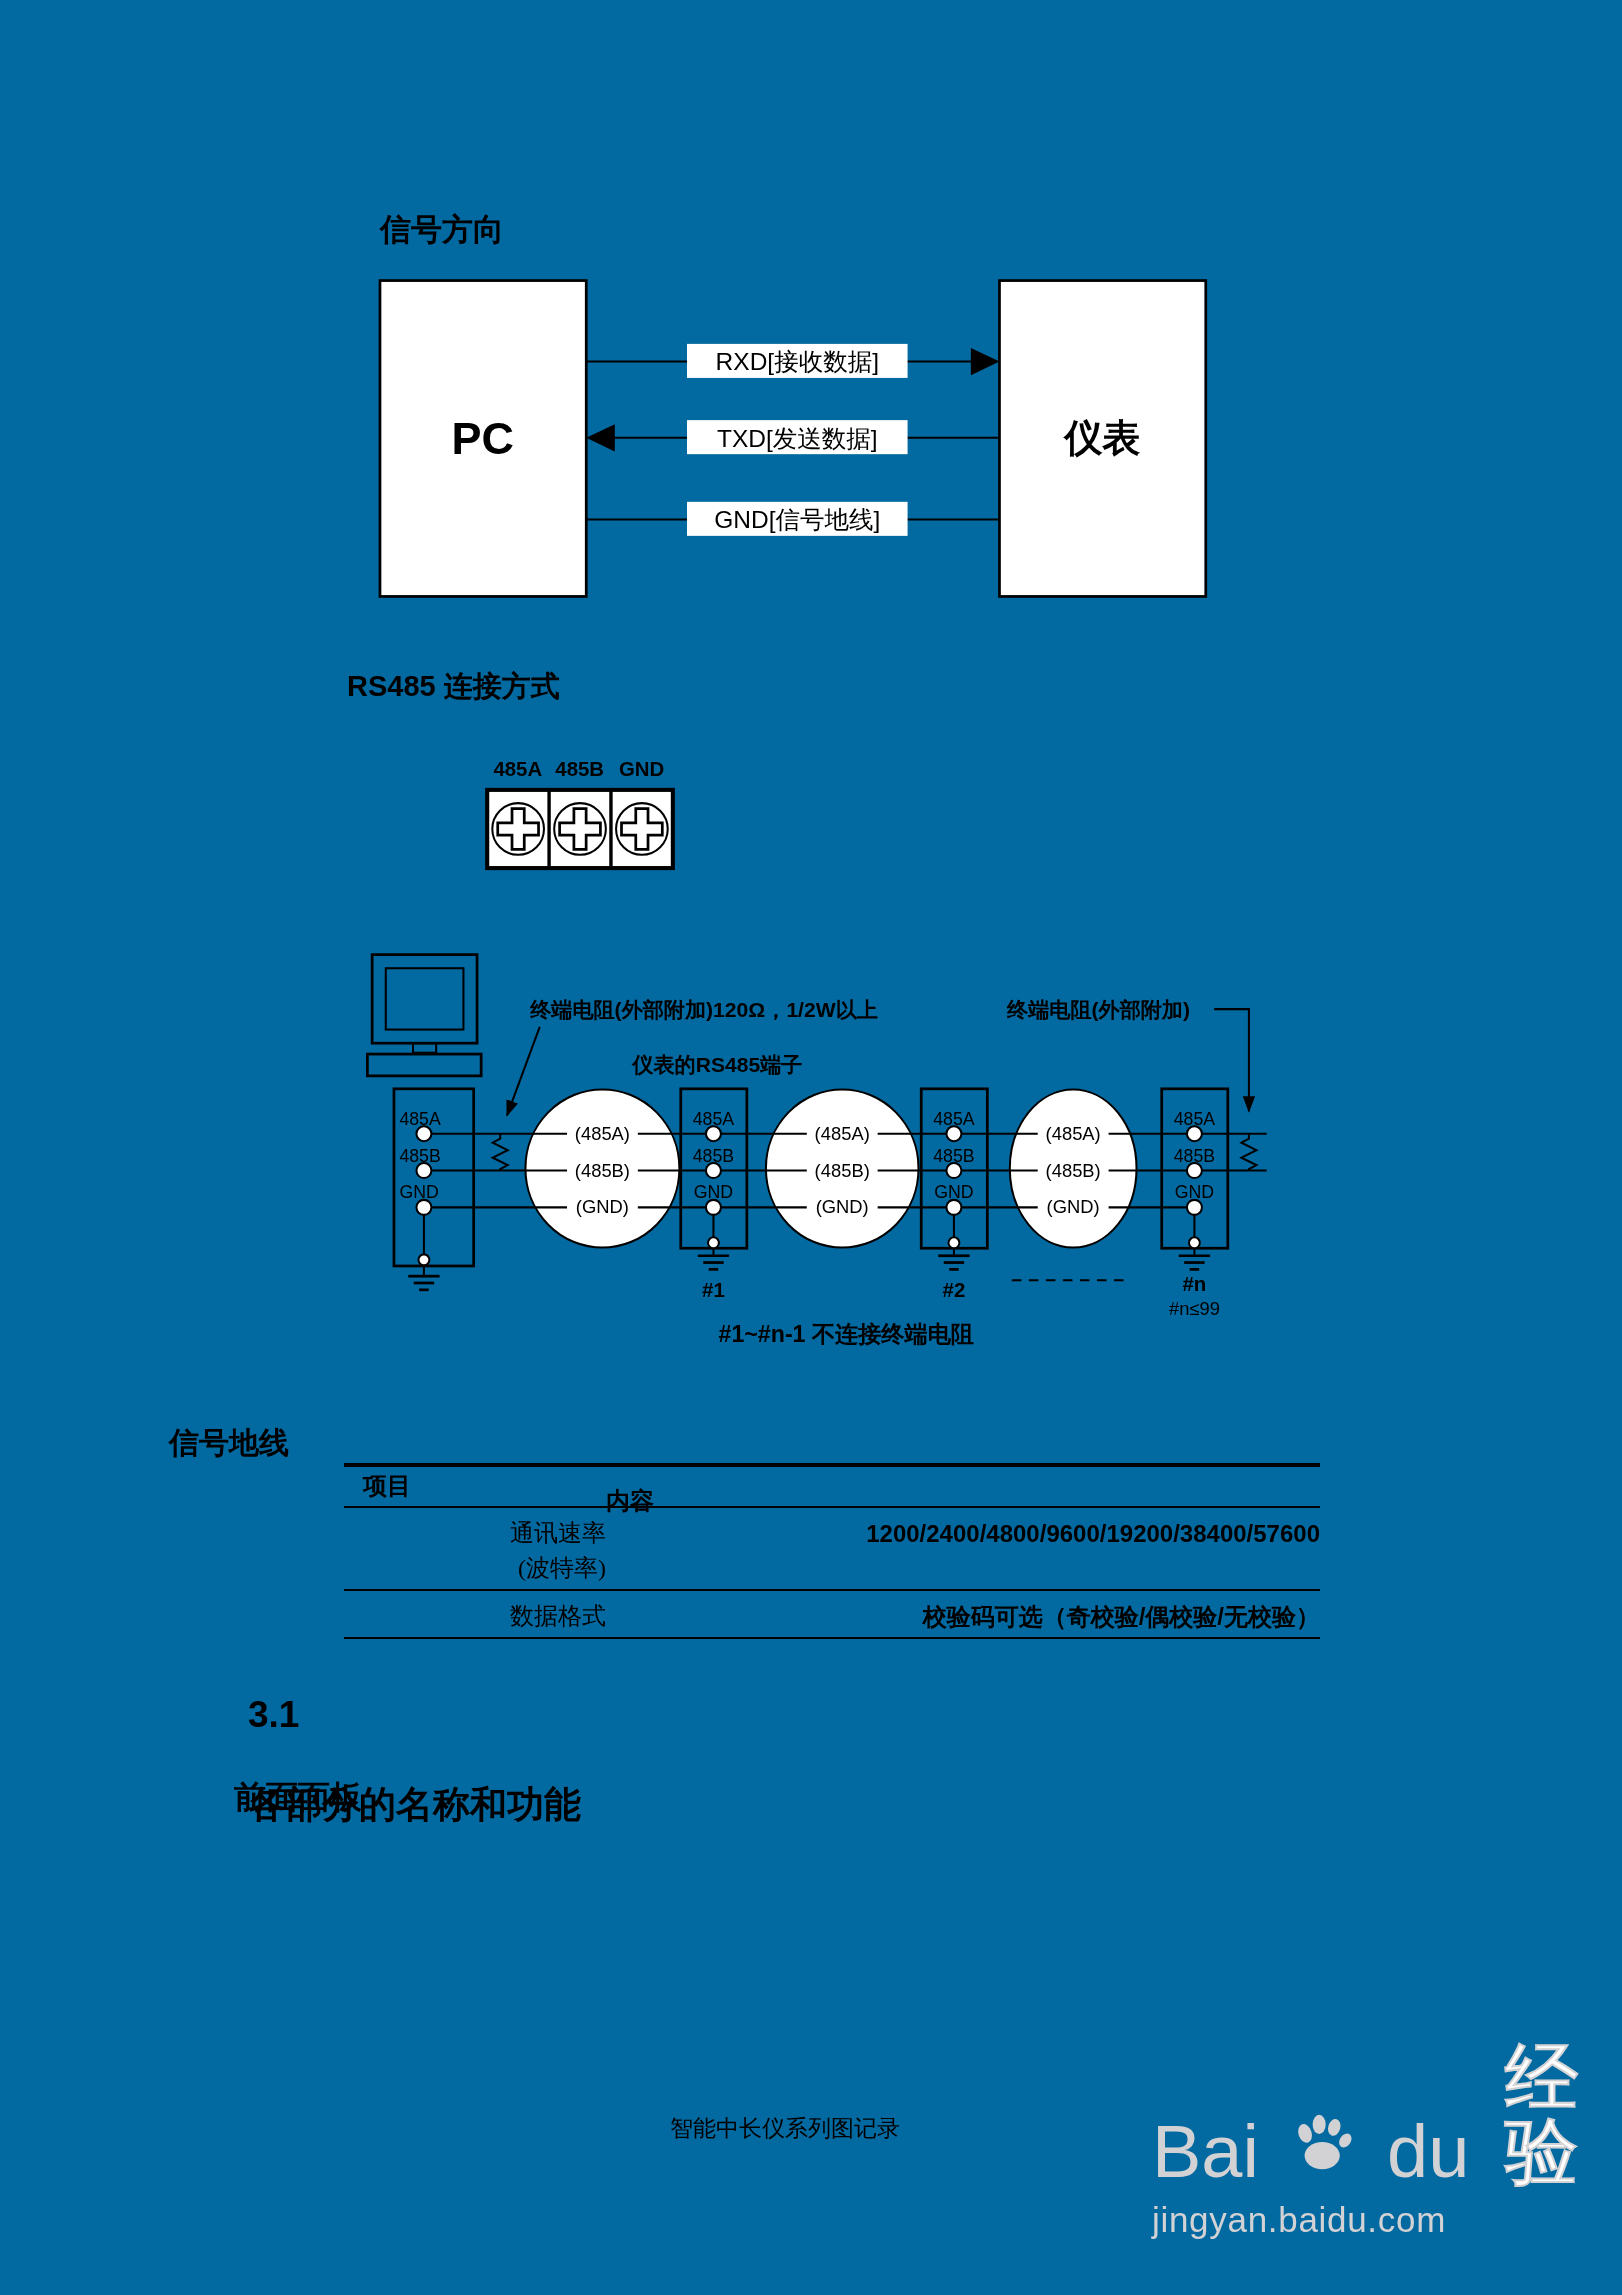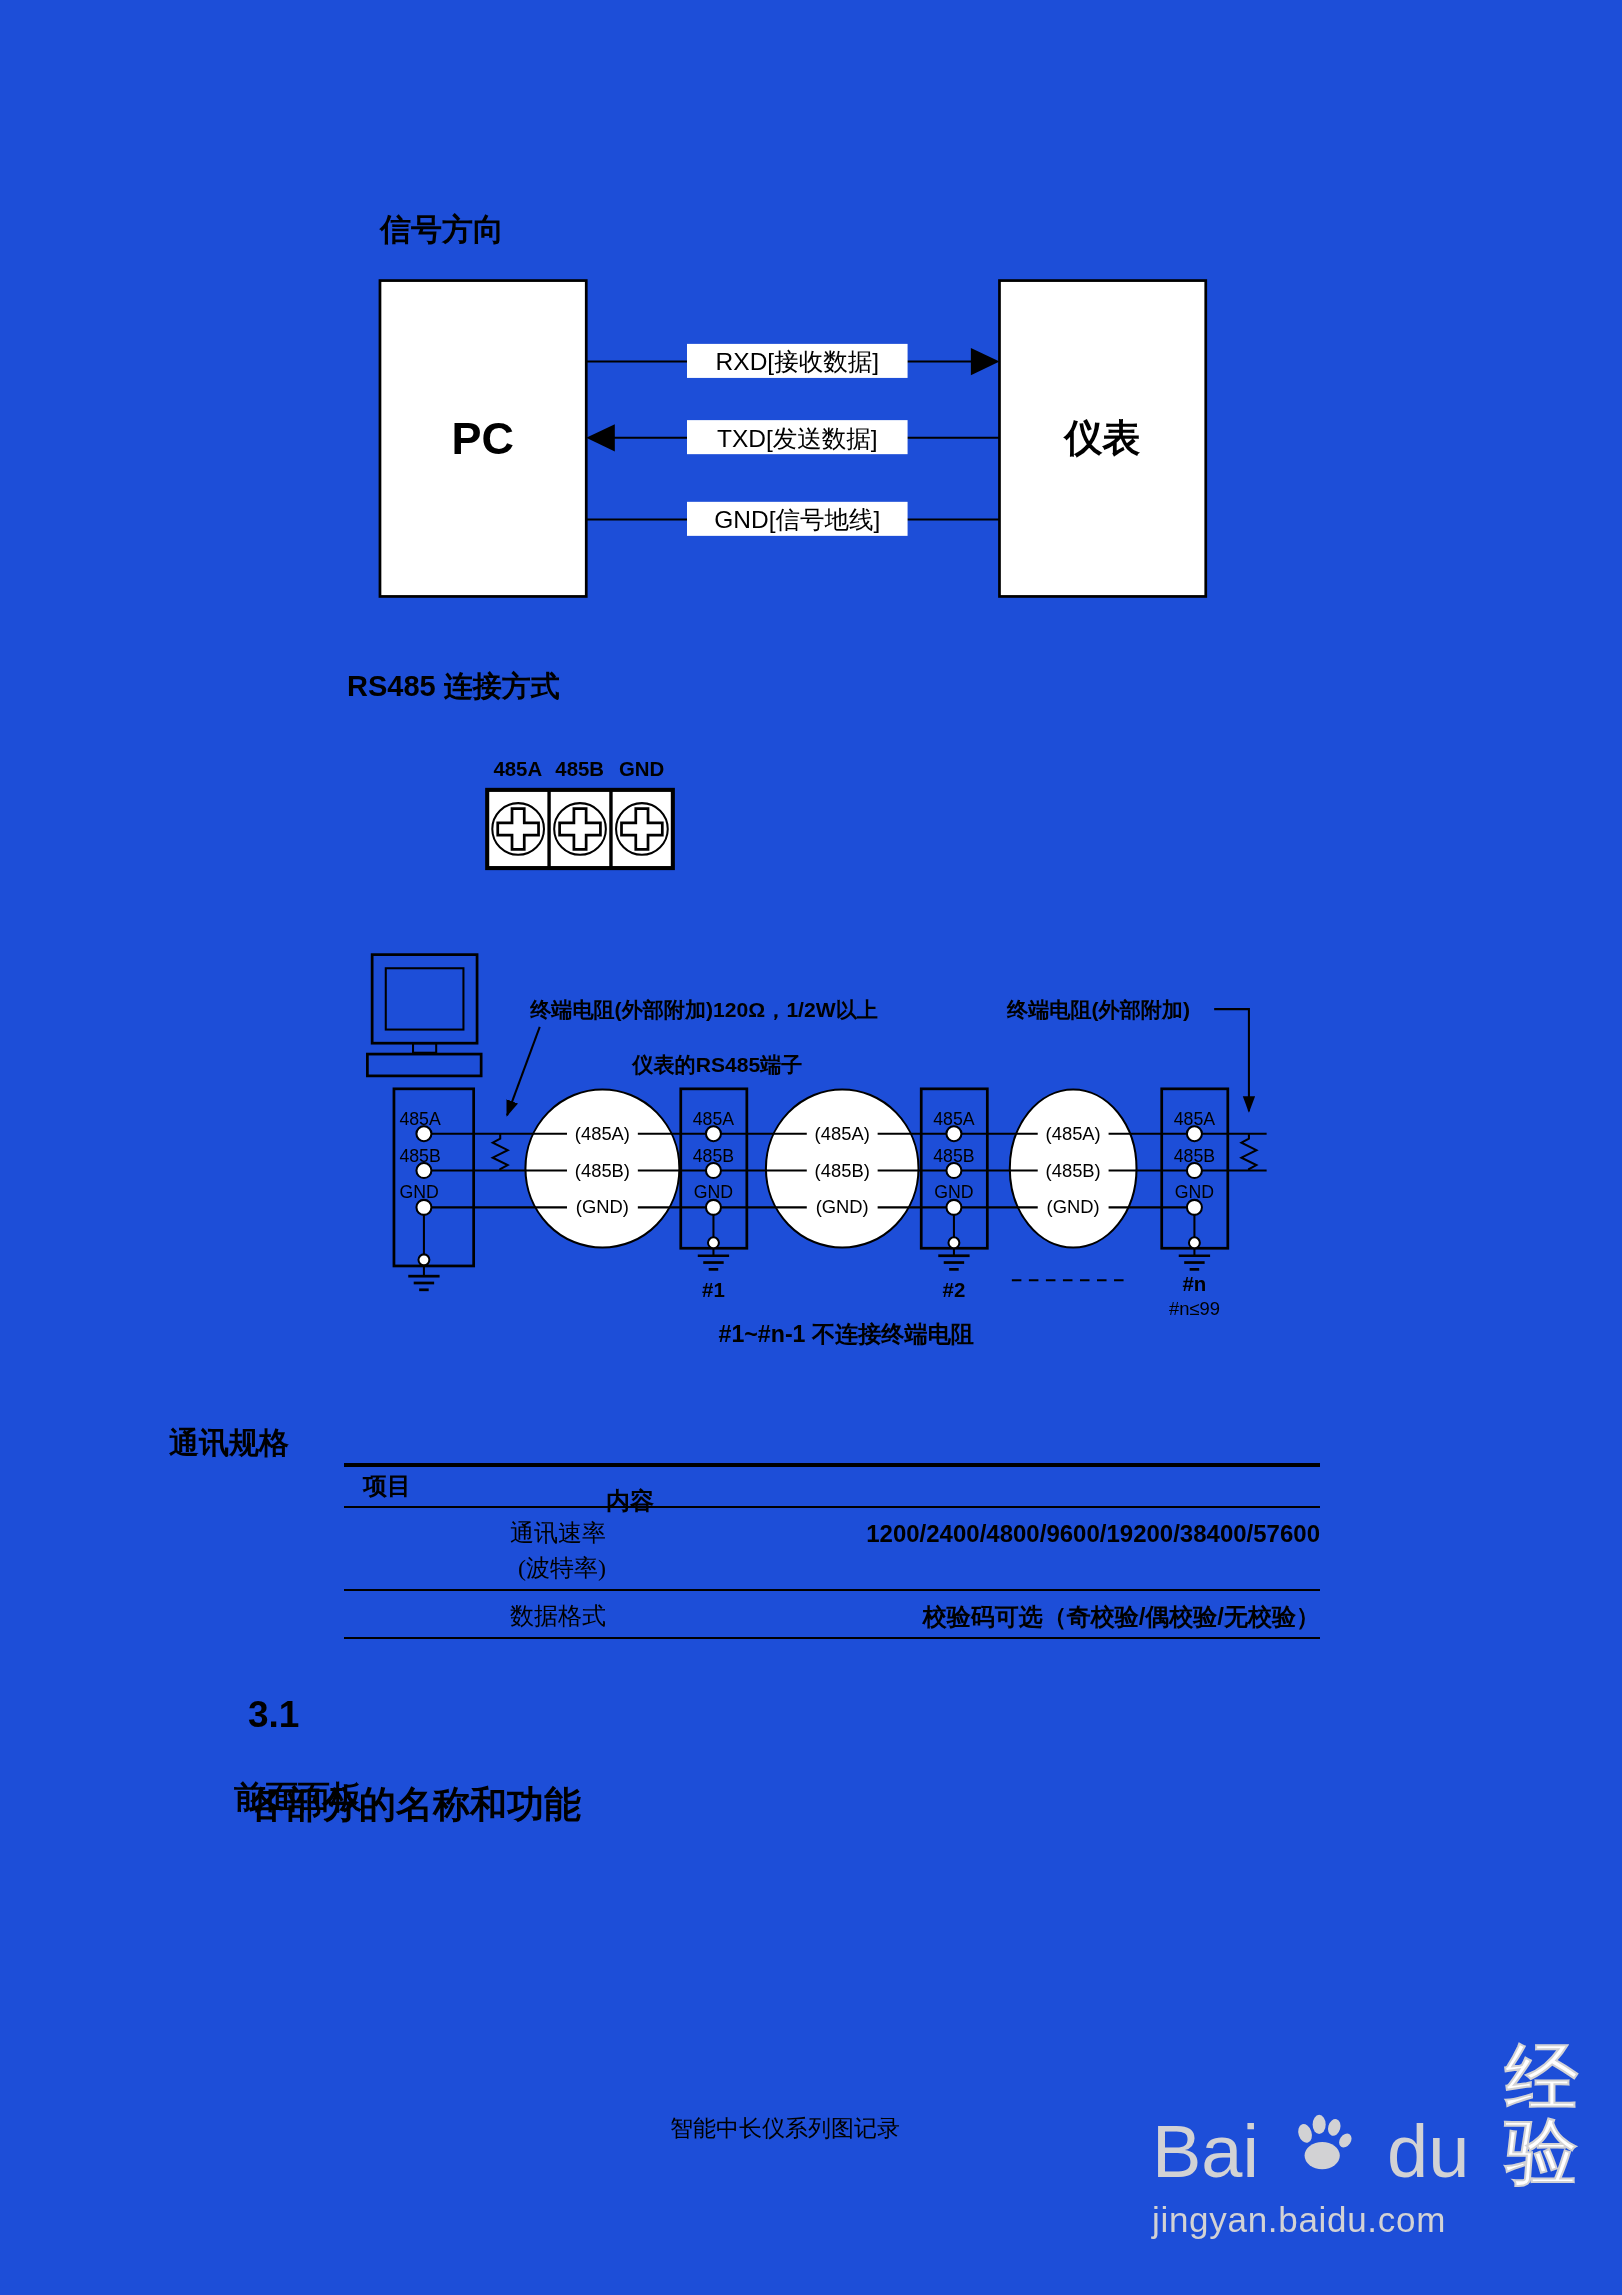--- a/index.html
+++ b/index.html
@@ -1,17 +1,17 @@
 <!DOCTYPE html>
 <html style="font-size:11px"><head>
 <meta charset="utf-8">
 <style>
   html,body { margin:0; padding:0; background:#ffffff; }
   .page {
-    position:relative; width:1623px; height:2295px; background:#1d4ed8;
+    position:relative; width:1623px; height:2295px; background:#0369a1;
     font-family:"Liberation Sans", sans-serif; color:#000; overflow:hidden;
   }
   .abs { position:absolute; }
 
   
   .h-cjk { position:absolute; font-family:"Liberation Sans", sans-serif; font-weight:600; color:#000; white-space:nowrap; }
   #sig-title       { left:380px;  top:209px;  font-size:31px; }
   #rs485-heading   { left:347px;  top:667px;  font-size:29px; }
   #comm-heading    { left:169px;  top:1423px; font-size:30px; }
   #section-heading { left:248px;  top:1694px; font-size:37px; font-weight:700; display:flex; gap:44px;flex-direction:column; }
@@ -245,21 +245,21 @@
 
     <text class="note" x="258" y="112">终端电阻(外部附加)120Ω，1/2W以上</text>
     <line class="w" x1="272" y1="126" x2="224" y2="256" marker-end="url(#arrw)"></line>
     <text class="note" x="958" y="112">终端电阻(外部附加)</text>
     <path class="w" d="M1262,100 L1313,100 L1313,250" marker-end="url(#arrw)"></path>
     <text class="note" x="408" y="192">仪表的RS485端子</text>
 
     <text class="cap" x="722" y="588" text-anchor="middle">#1~#n-1 不连接终端电阻</text>
   </svg>
 
-  <div class="h-cjk" id="comm-heading">通讯规格</div>
+  <div class="h-cjk" id="comm-heading">信号地线</div>
 
   <div class="spec-table">
     <div class="t-head">
       <div class="t-c1">项目</div>
       <div class="t-c2" style="font-family:'Liberation Serif',serif;margin-top:29px;">内容</div>
     </div>
     <div class="t-row sep">
       <div class="t-c1">
         <div>通讯速率</div>
         <div>(波特率)</div>

